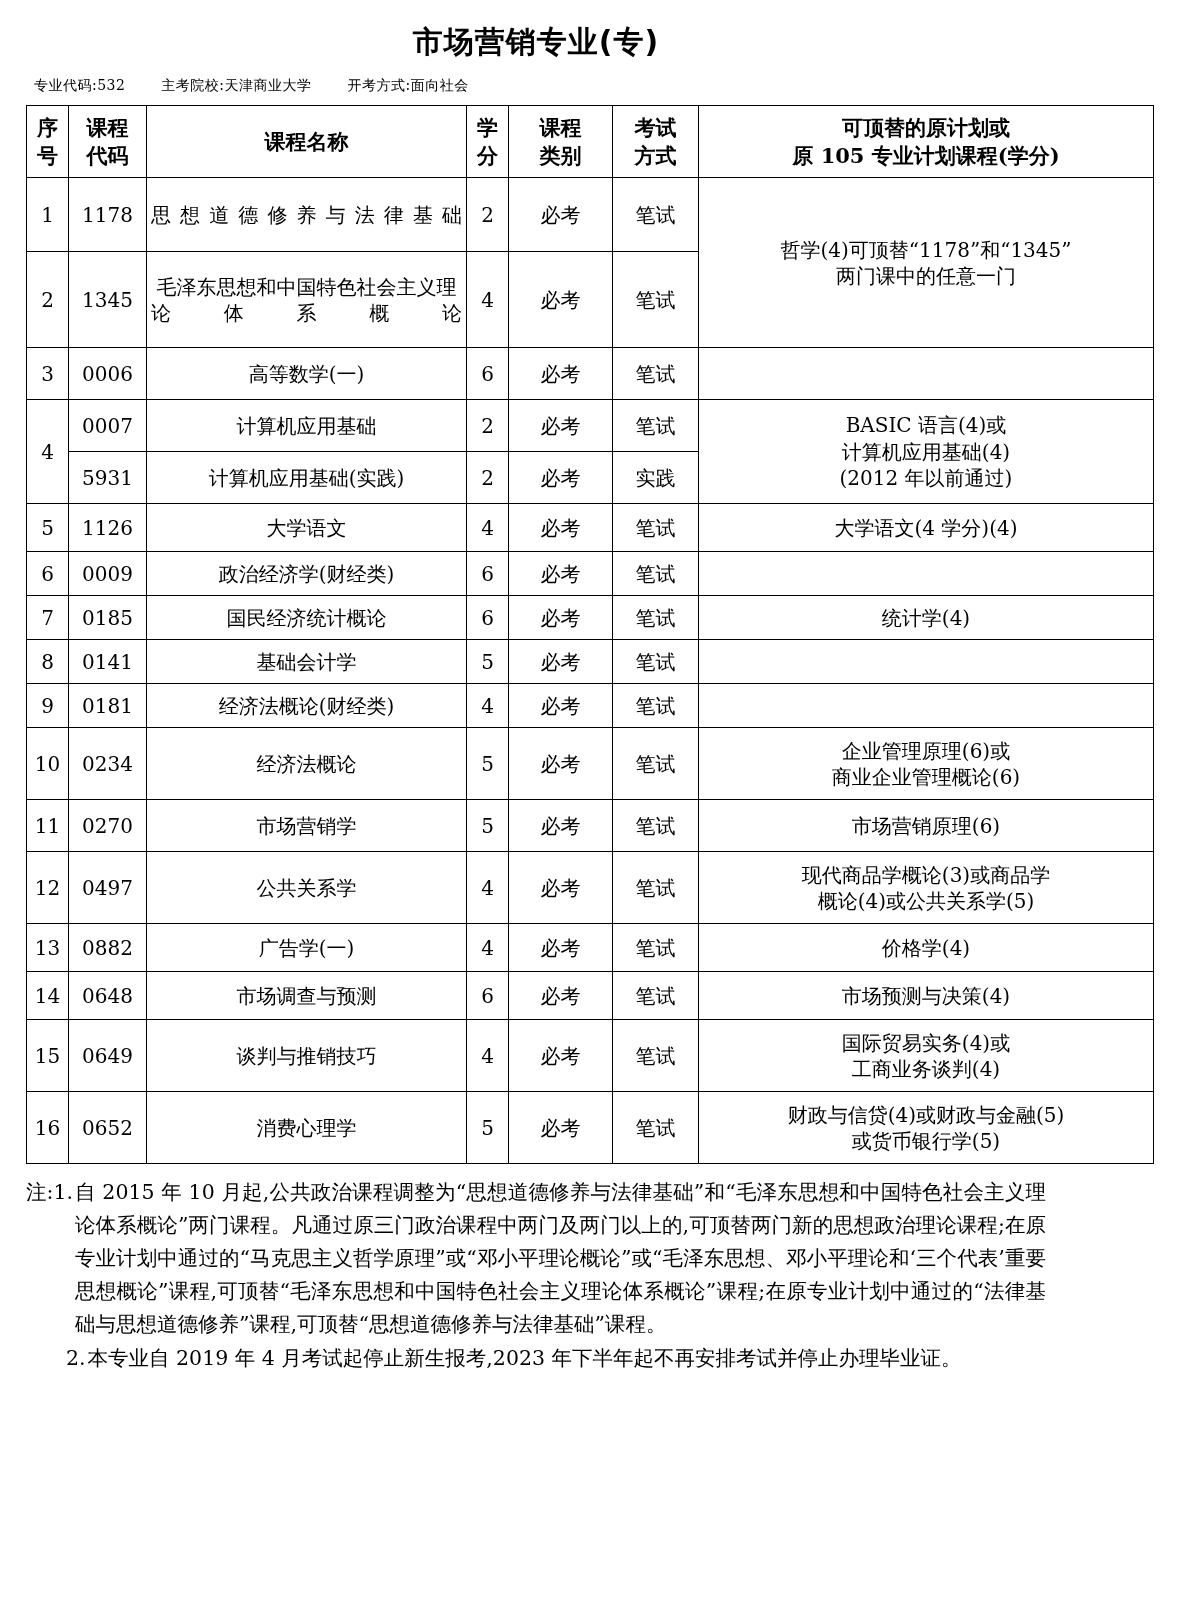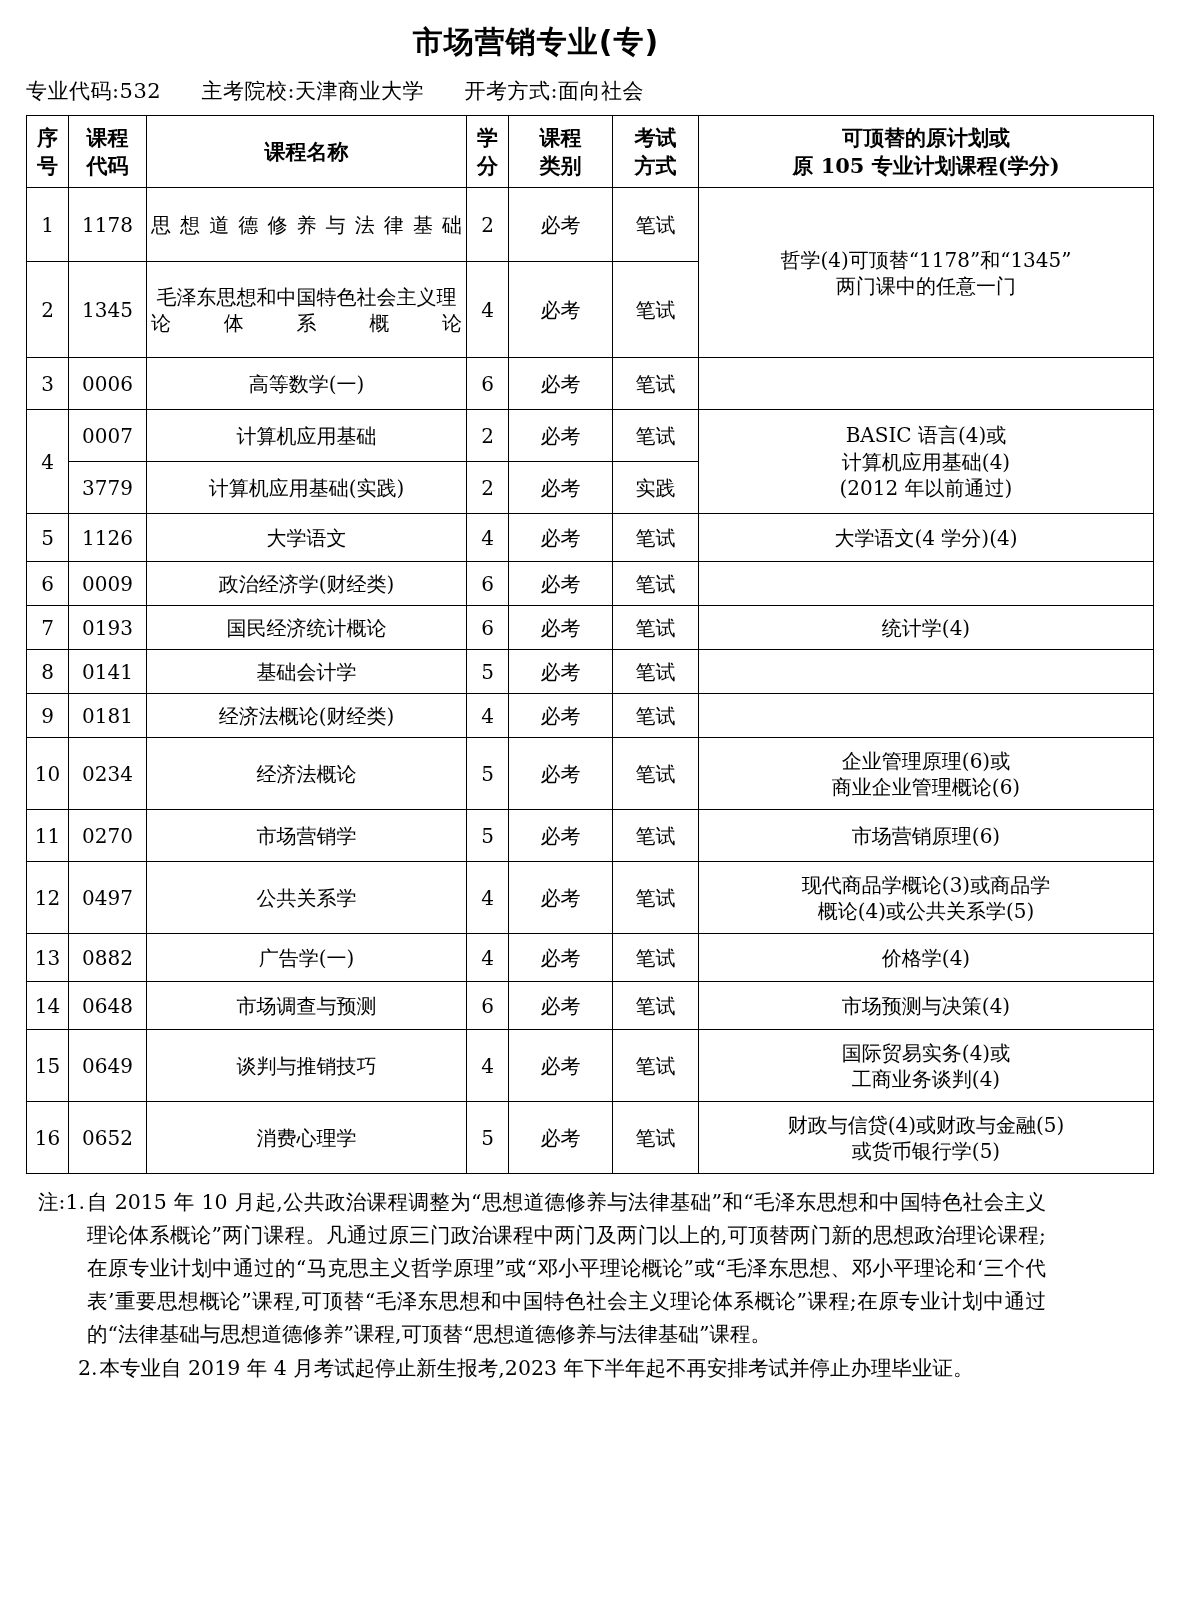--- a/index.html
+++ b/index.html
@@ -21,22 +21,22 @@
   }
   .doc-title {
     text-align: center;
     font-size: 30px;
     font-weight: bold;
     letter-spacing: 1px;
     margin: 8px 0 14px 0;
     font-family: "DejaVu Sans", "Liberation Sans", sans-serif;
   }
   .meta-line {
-    font-size: 21px;
-    margin: 0 0 10px 0;
+    font-size: 14px;
+    margin: 0 0 10px 8px;
     letter-spacing: 0.5px;
     white-space: nowrap;
   }
   .meta-line span.gap {
     display: inline-block;
     width: 26px;
   }
   table.plan {
     border-collapse: collapse;
     width: 1128px;
@@ -81,21 +81,20 @@
   }
   .note-row {
     display: flex;
     align-items: flex-start;
     margin-bottom: 2px;
   }
   .note-label {
     flex: 0 0 auto;
     white-space: nowrap;
     padding-right: 2px;
-    margin-left: 12px;
   }
   .note-body {
     flex: 1 1 auto;
     text-align: justify;
   }
   .note-indent { padding-left: 40px; }
 </style>
 </head>
 <body>
 
@@ -192,21 +191,21 @@
         <td>必考</td>
         <td>笔试</td>
         <td rowspan="2">
           <div>BASIC 语言(4)或</div>
           <div>计算机应用基础(4)</div>
           <div>(2012 年以前通过)</div>
         </td>
       </tr>
 
       <tr style="height:52px;">
-        <td>3779</td>
+        <td>5931</td>
         <td class="name-cell">计算机应用基础(实践)</td>
         <td>2</td>
         <td>必考</td>
         <td>实践</td>
       </tr>
 
       <tr style="height:48px;">
         <td>5</td>
         <td>1126</td>
         <td class="name-cell">大学语文</td>
@@ -221,21 +220,21 @@
         <td>0009</td>
         <td class="name-cell">政治经济学(财经类)</td>
         <td>6</td>
         <td>必考</td>
         <td>笔试</td>
         <td></td>
       </tr>
 
       <tr style="height:44px;">
         <td>7</td>
-        <td>0193</td>
+        <td>0185</td>
         <td class="name-cell">国民经济统计概论</td>
         <td>6</td>
         <td>必考</td>
         <td>笔试</td>
         <td>统计学(4)</td>
       </tr>
 
       <tr style="height:44px;">
         <td>8</td>
         <td>0141</td>

